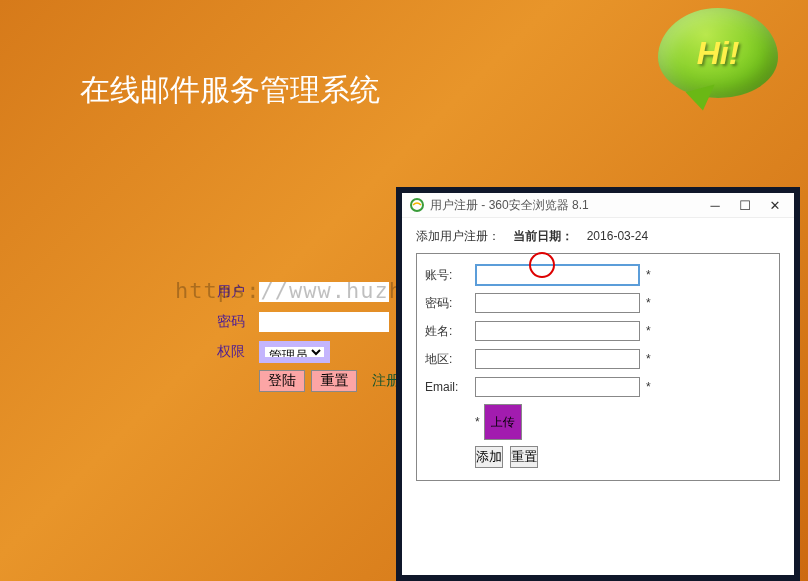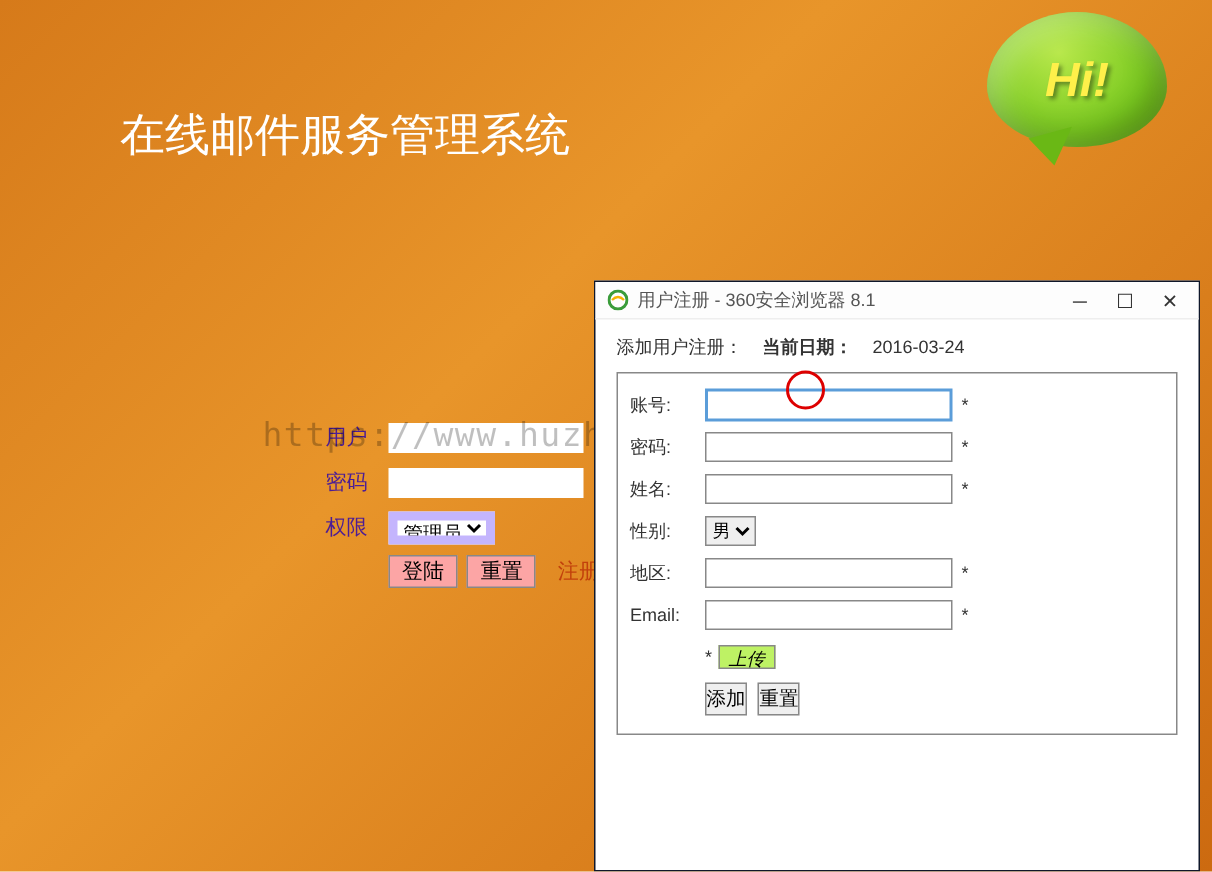--- a/index.html
+++ b/index.html
@@ -20,41 +20,41 @@
 }
 .hi-bubble::after { content: ""; position: absolute; bottom: -12px; left: 30px; width: 0; height: 0; border-left: 12px solid transparent; border-right: 18px solid transparent; border-top: 22px solid #6ab815; transform: rotate(-15deg); }
 .hi-text { color: #fff04a; font-size: 32px; font-weight: bold; font-style: italic; text-shadow: 2px 2px 3px rgba(0,0,0,0.4); }
 .login-form { position: absolute; top: 280px; left: 195px; }
 .login-row { display: flex; align-items: center; margin-bottom: 6px; height: 24px; }
 .login-label { width: 50px; color: #4c1d95; font-size: 14px; text-align: right; margin-right: 14px; }
 .login-input { width: 130px; height: 20px; background: #fff; border: none; padding: 0 4px; font-size: 12px; }
 .login-select { height: 22px; font-size: 13px; background: #fff; border: 6px solid #c4b5fd; }
 .login-btns { margin-left: 64px; margin-top: 4px; }
 .login-btns button { height: 22px; padding: 0 8px; font-size: 14px; background: #fca5a5; border: 1px solid #888; cursor: pointer; margin-right: 2px; }
-.login-btns .reg { background: transparent; border: none; color: #c2410c; cursor: pointer; font-size: 14px; }
+.login-btns .reg { background: transparent; border: none; color: #14532d; cursor: pointer; font-size: 14px; }
 
-.popup { position: absolute; top: 187px; left: 396px; width: 404px; height: 394px; background: #fff; border: 1px solid #0f172a; display: flex; flex-direction: column; z-index: 10; }
+.popup { position: absolute; top: 187px; left: 396px; width: 404px; height: 394px; background: #fff; border: 6px solid #0f172a; display: flex; flex-direction: column; z-index: 10; }
 .popup-title { height: 25px; display: flex; align-items: center; padding: 0 4px 0 8px; font-size: 12px; color: #555; background: #fdfdfd; border-bottom: 1px solid #eee; }
 .popup-title .e-icon { width: 14px; height: 14px; margin-right: 6px; display: inline-flex; align-items: center; justify-content: center; }
 .popup-title .spacer { flex: 1; }
 .win-btn { width: 30px; height: 20px; display: inline-flex; align-items: center; justify-content: center; font-size: 13px; color: #333; cursor: pointer; }
 .popup-body { padding: 10px 14px; font-size: 12px; color: #333; }
 .reg-header { margin-bottom: 8px; }
 .reg-header span { margin-right: 10px; }
 .reg-header .date-label { font-weight: bold; }
 .reg-box { border: 1px solid #888; padding: 10px 8px 12px; }
 .reg-row { display: flex; align-items: center; margin-bottom: 6px; min-height: 22px; }
 .reg-label { width: 50px; font-size: 12px; text-align: left; }
 .reg-input { width: 165px; height: 20px; border: 1px solid #888; padding: 0 4px; font-size: 12px; }
 .reg-input.focused { border: 2px solid #5b9dd9; outline: none; height: 22px; }
 .reg-input.photo { width: 305px; }
 .reg-select { height: 20px; border: 1px solid #888; font-size: 12px; }
 .req { margin-left: 6px; }
 .photo-row2 { padding-left: 50px; }
-.upload-btn { height: 16px; font-size: 12px; padding: 0 6px; border: 1px solid #888; background: #bef264; cursor: pointer; margin-left: 4px; font-style: italic; }
+.upload-btn { height: 36px; font-size: 12px; padding: 0 6px; border: 1px solid #888; background: #a21caf; cursor: pointer; margin-left: 4px; }
 .reg-btns { margin-top: 6px; padding-left: 50px; }
 .reg-btns button { height: 22px; padding: 0 0; font-size: 13px; border: 1px solid #888; background: #efefef; cursor: pointer; margin-right: 4px; }
 .red-circle { position: absolute; width: 26px; height: 26px; border: 2px solid #d00; border-radius: 50%; pointer-events: none; }
 </style>
 </head>
 <body>
 
 <div class="page-title">在线邮件服务管理系统</div>
 <div class="watermark">https://www.huzhan.com/ishop39397</div>
 
@@ -115,26 +115,20 @@
         <span class="reg-label">密码:</span>
         <input type="password" class="reg-input" value="" style="">
         <span class="req">*</span>
       </div>
       <div class="reg-row">
         <span class="reg-label">姓名:</span>
         <input class="reg-input" value="" style="">
         <span class="req">*</span>
       </div>
       <div class="reg-row">
-        <span class="reg-label">性别:</span>
-        <select class="reg-select">
-          <option>男</option>
-        </select>
-      </div>
-      <div class="reg-row">
         <span class="reg-label">地区:</span>
         <input class="reg-input" value="" style="">
         <span class="req">*</span>
       </div>
       <div class="reg-row">
         <span class="reg-label">Email:</span>
         <input class="reg-input" value="" style="">
         <span class="req">*</span>
       </div>
       <div class="reg-row photo-row2">

